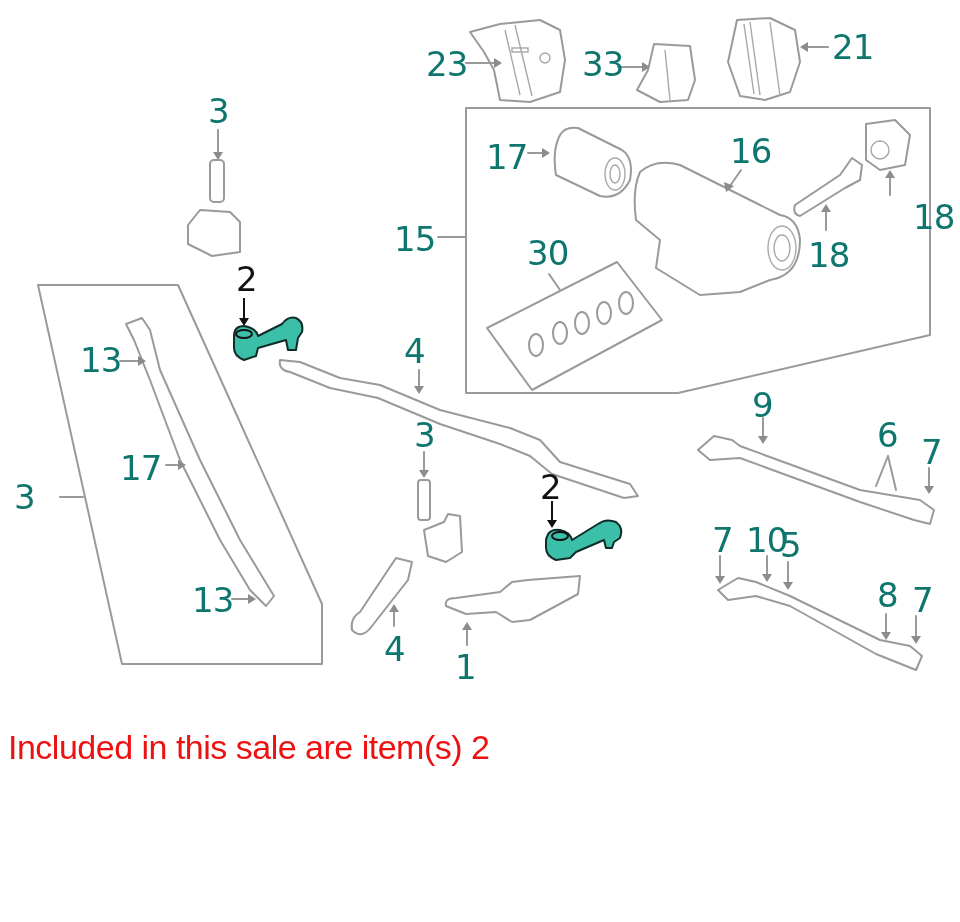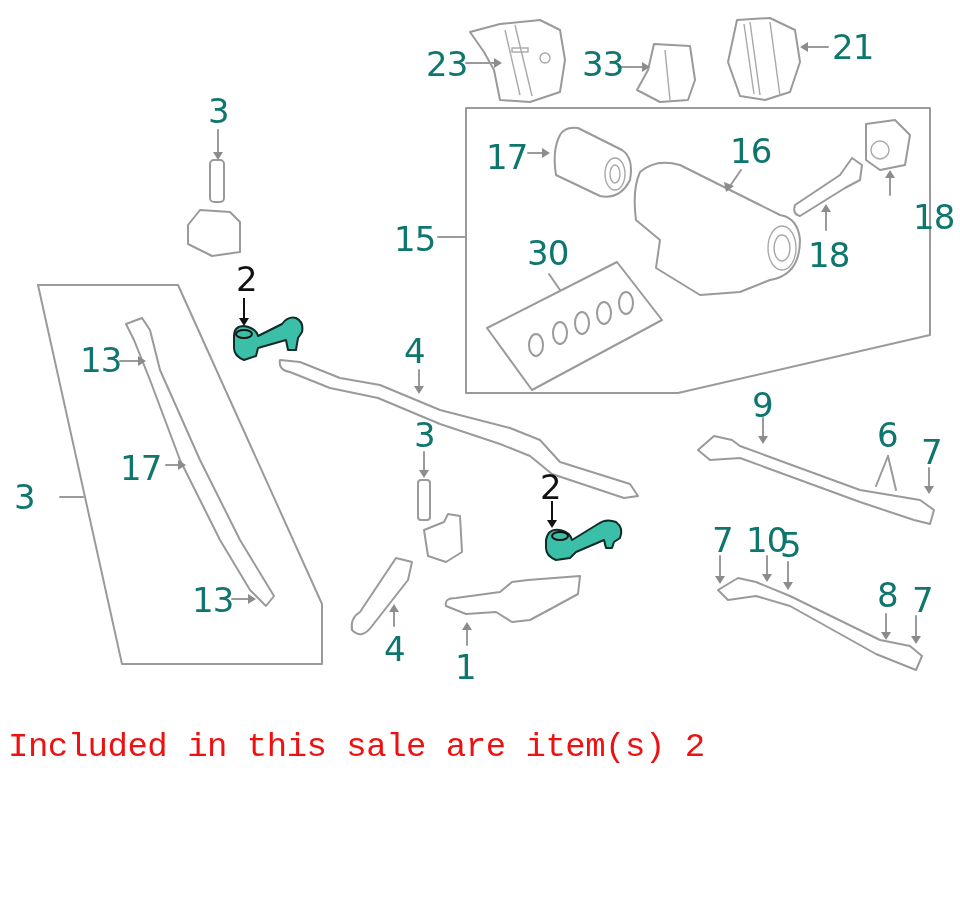--- a/index.html
+++ b/index.html
@@ -1,20 +1,20 @@
 <!DOCTYPE html>
 <html><head>
 <meta charset="utf-8">
 <style>
   html, body { margin: 0; padding: 0; background: #ffffff; }
   body { width: 960px; height: 922px; position: relative; overflow: hidden; font-family: "DejaVu Sans", sans-serif; }
   #diagram { position: absolute; left: 0; top: 0; width: 960px; height: 700px; }
   .callout { position: absolute; font-family: "DejaVu Sans", sans-serif; font-size: 34px; line-height: 34px; color: #0f766e; letter-spacing: -1px; }
   .callout.hl { color: #111111; }
-  .caption { position: absolute; left: 8px; top: 728px; font-family: Liberation Mono, monospace; font-size: 34px; color: #ee1111; letter-spacing: -0.5px; white-space: nowrap; }
+  .caption { position: absolute; left: 8px; top: 728px; font-family: Liberation Sans, sans-serif; font-size: 34px; color: #ee1111; letter-spacing: -0.5px; white-space: nowrap; }
   svg .ln { fill: none; stroke: #9a9a9a; stroke-width: 2; stroke-linecap: round; stroke-linejoin: round; }
   svg .part { fill: #ffffff; stroke: #9a9a9a; stroke-width: 2; stroke-linejoin: round; }
   svg .detail { fill: none; stroke: #a8a8a8; stroke-width: 1.4; }
   svg .hlpart { fill: #3bbfa8; stroke: #0f2d28; stroke-width: 2; stroke-linejoin: round; }
   svg .arrow { fill: #8c8c8c; }
   svg .arrowk { fill: #111111; }
   svg .lnk { fill: none; stroke: #111111; stroke-width: 2; }
 </style>
 </head>
 <body>

